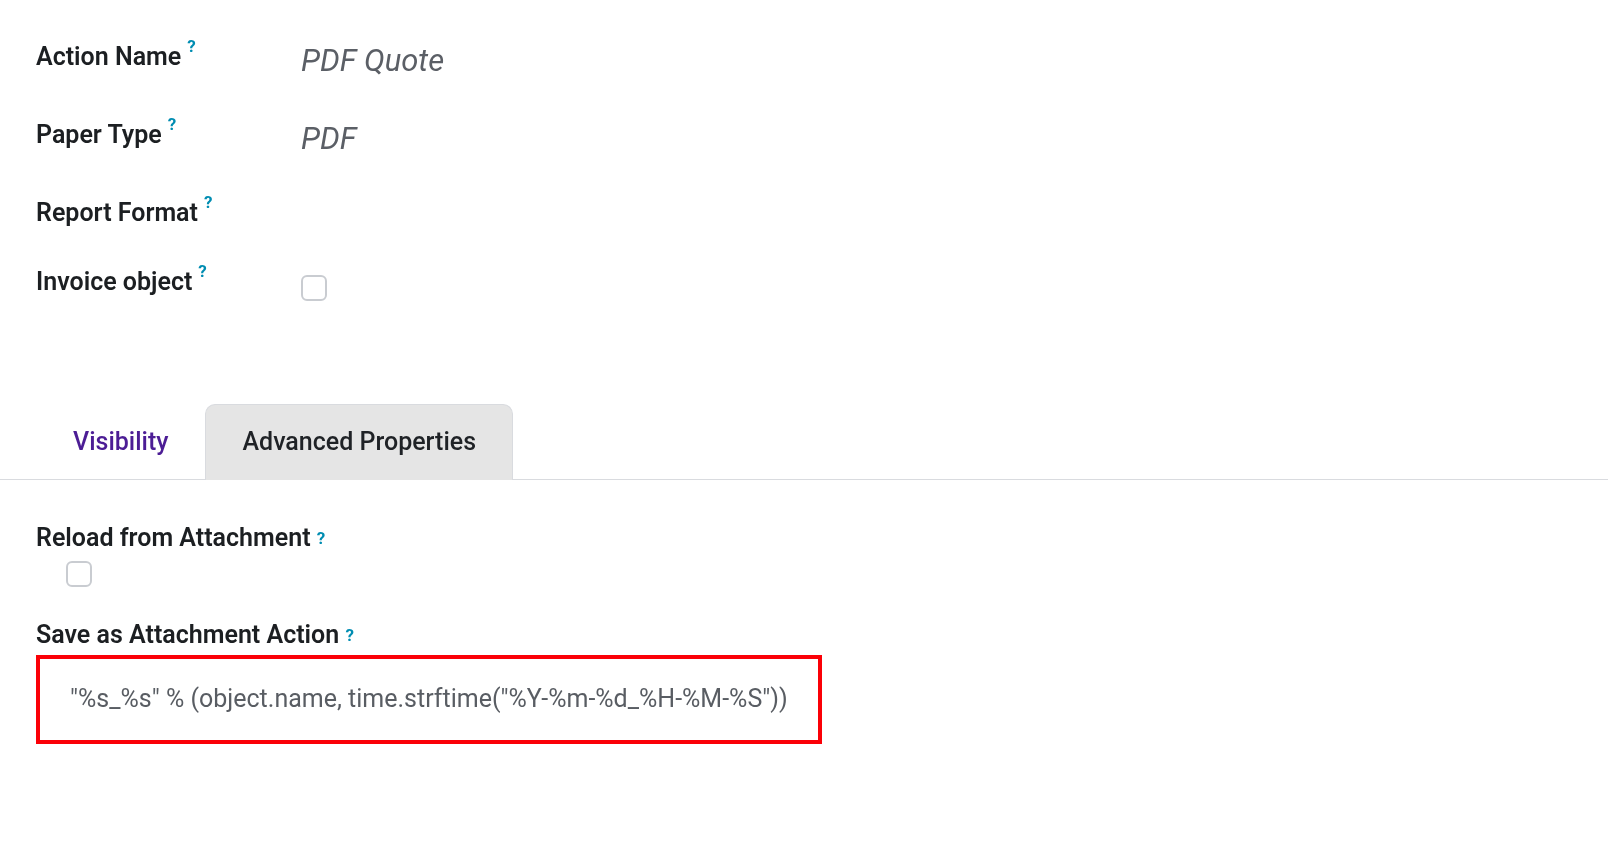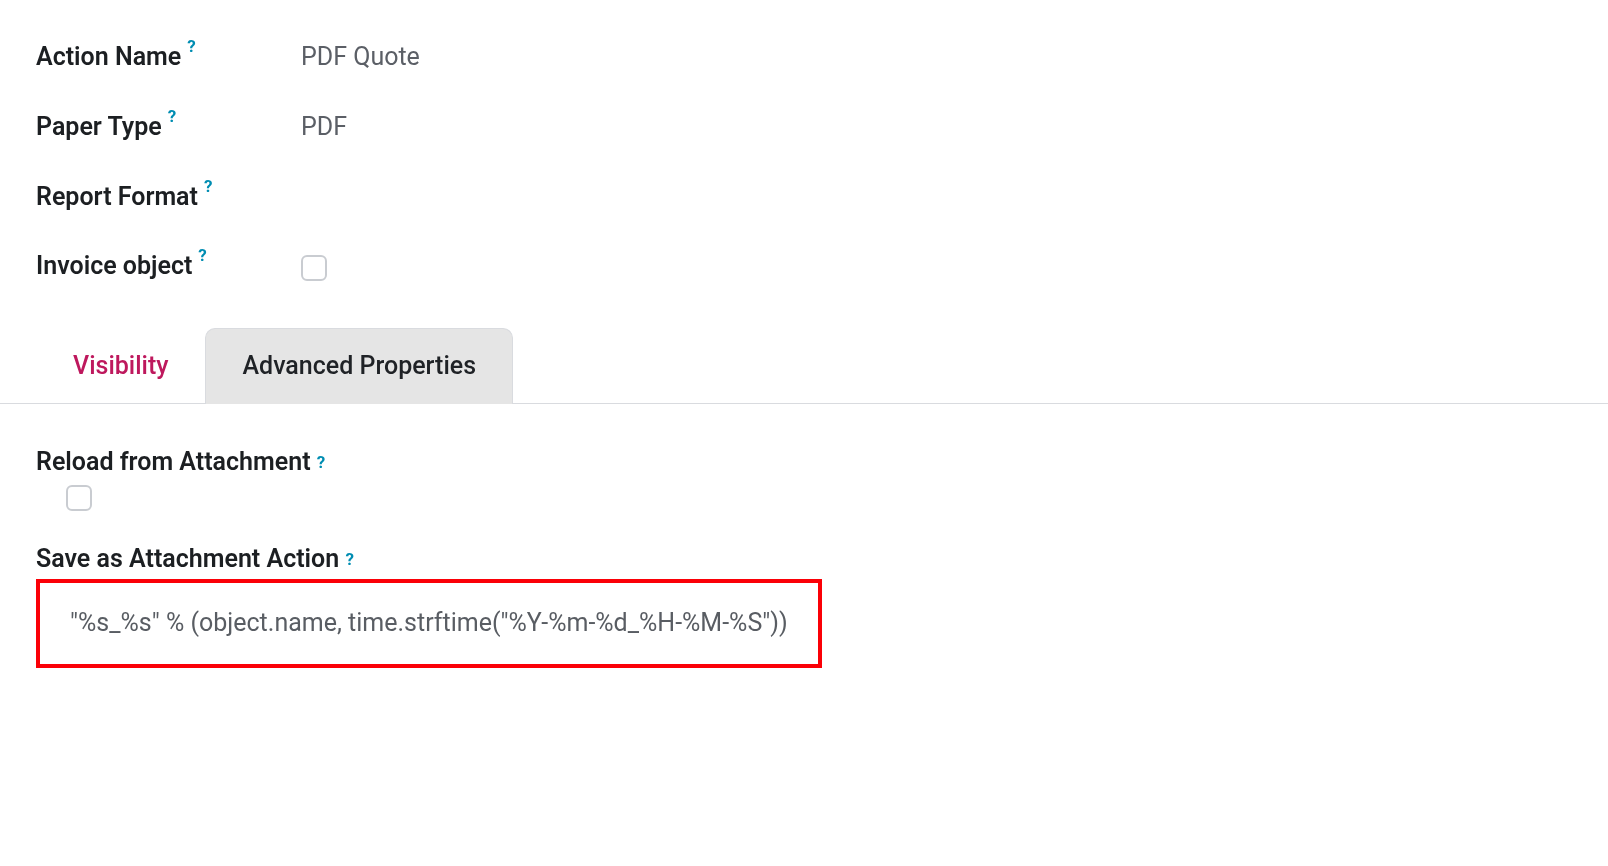--- a/index.html
+++ b/index.html
@@ -6,44 +6,45 @@
   body {
     margin: 0;
     padding: 40px 36px;
     font-family: -apple-system, BlinkMacSystemFont, "Segoe UI", Roboto, Helvetica, Arial, sans-serif;
     font-size: 24px;
     color: #1f2226;
     background: #fff;
     width: 1608px;
   }
 
-  .form-section { margin-bottom: 44px; }
+  .form-section { margin-bottom: 96px; }
   .form-row {
     display: flex;
     align-items: flex-start;
     margin-bottom: 36px;
   }
   .form-label-col {
     width: 265px;
     flex-shrink: 0;
     display: flex;
     align-items: flex-start;
     gap: 6px;
     font-weight: 600;
     font-size: 25px;
     line-height: 1.35;
     color: #1c1f22;
   }
   .form-value-col {
     flex: 1;
-    font-size: 25px;
+    font-size: 31px;
     color: #5b5f66;
     font-weight: 400;
     line-height: 1.35;
     padding-top: 0;
+    font-style: italic;
   }
   .help-icon {
     color: #008db2;
     font-size: 17px;
     font-weight: 700;
     line-height: 1;
     position: relative;
     top: -2px;
   }
 
@@ -76,21 +77,21 @@
     color: #6a5acd;
     cursor: pointer;
     border: 1px solid transparent;
     border-bottom: none;
     border-top-left-radius: 10px;
     border-top-right-radius: 10px;
     position: relative;
     bottom: -1px;
     background: transparent;
   }
-  .tab.inactive { color: #be185d; }
+  .tab.inactive { color: #4c1d95; }
   .tab.active {
     color: #1f2226;
     border-color: #d9dbdf;
     background: #e5e5e5;
     font-weight: 500;
   }
 
   
   .adv-row {
     display: flex;

